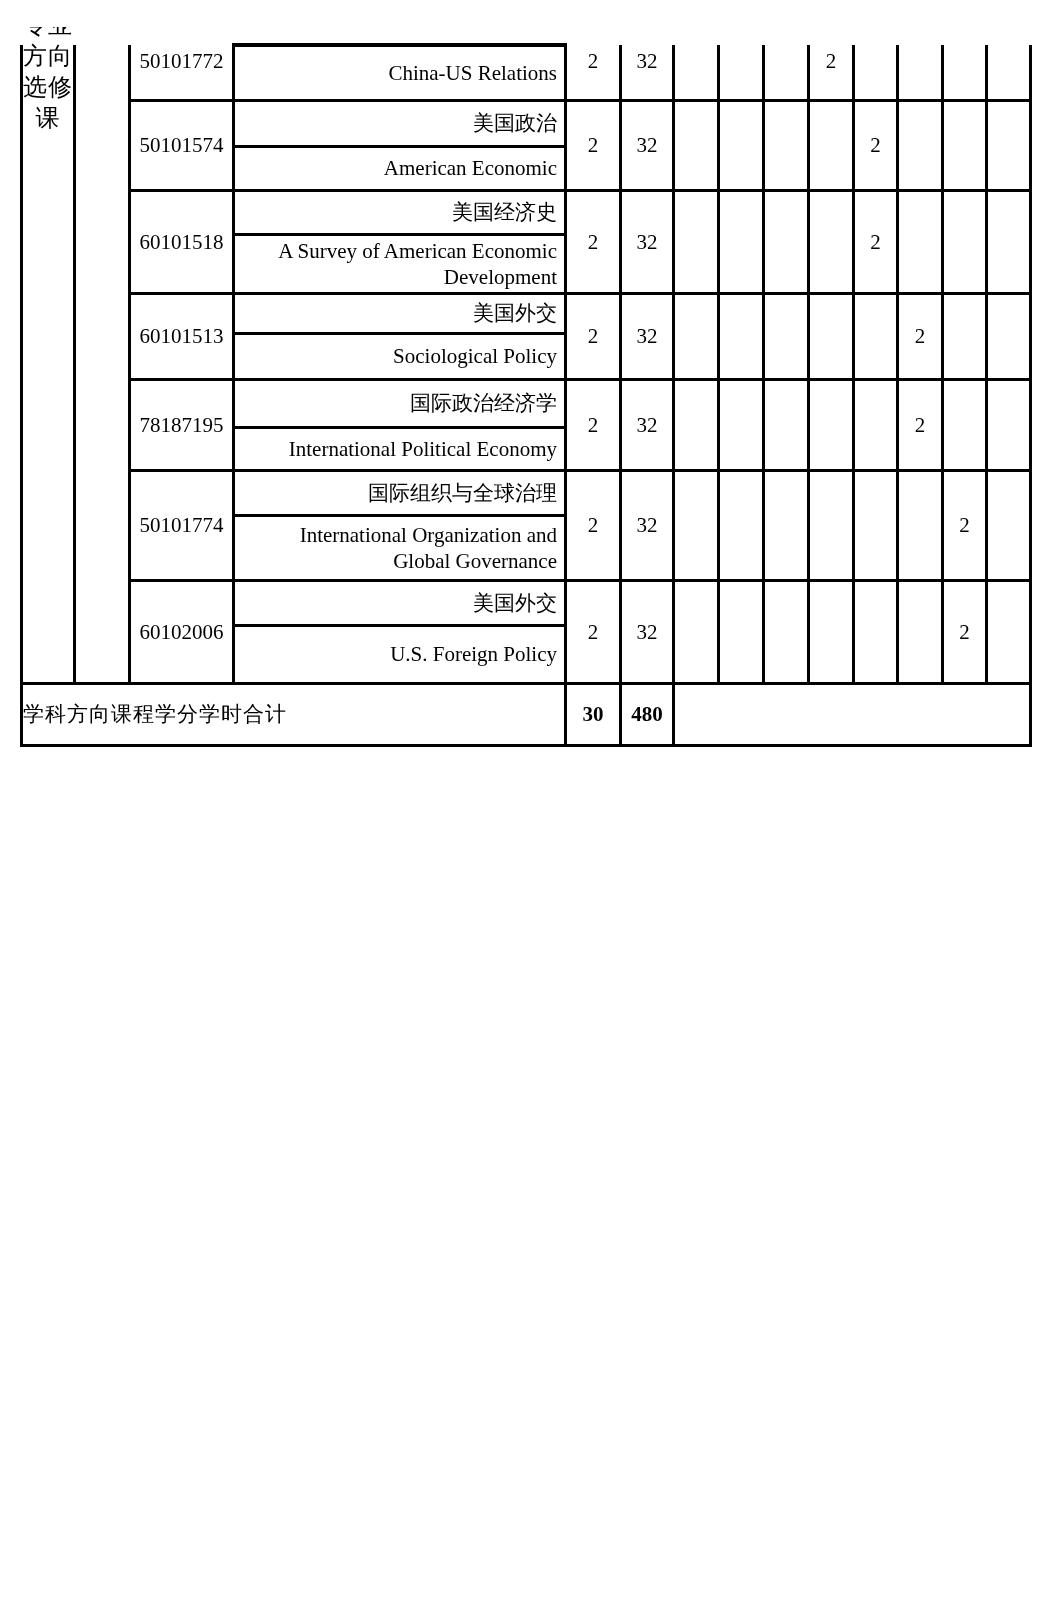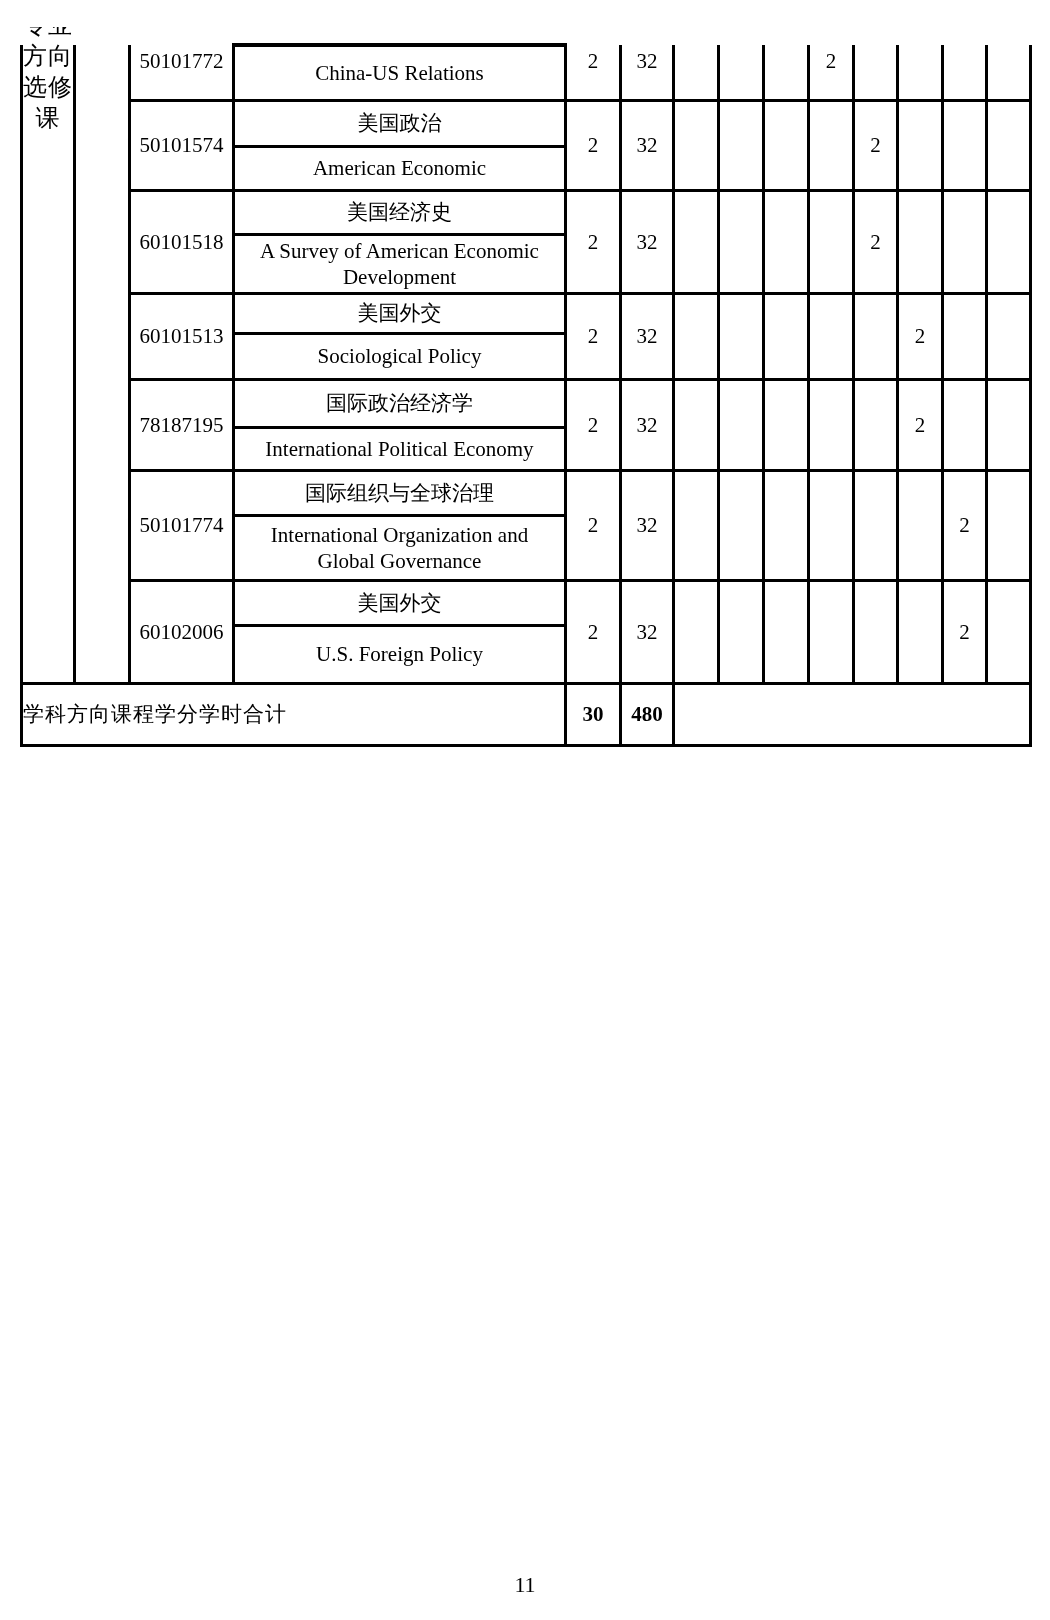--- a/index.html
+++ b/index.html
@@ -39,21 +39,21 @@
   col.cCred { width: 55px; }
   col.cHour { width: 53px; }
   col.cS1, col.cS2, col.cS3, col.cS4, col.cS6 { width: 45px; }
   col.cS5, col.cS7, col.cS8 { width: 44px; }
 
   
   .cut-top { border-top: none !important; vertical-align: top !important; padding-top: 3px !important; margin-top: 36px; }
   .box-top { border-top: 4px solid #000 !important; }
 
   .code { text-align: center; font-size: 22px; }
-  .name { text-align: center; padding: 2px 7px !important; }
+  .name { text-align: right; padding: 2px 7px !important; }
   .name-cn { border-bottom: 2px solid #000 !important; font-size: 22px; }
   .num { text-align: center; }
 
   .cat-cell, .sub-cell { border-top: none !important; }
 
   
   .cat-clip {
     position: absolute;
     left: 23px; top: 27px;
     width: 50px; height: 112px;
@@ -236,15 +236,14 @@
       <td class="tot-num">480</td>
       <td colspan="8"></td>
     </tr>
   </tbody>
     </table>
 
   <div class="cat-clip">
     <div class="cat-text">专业方向选修课</div>
   </div>
 
-  <div class="page-num">11</div>
 
 </div>
 
 </body></html>

